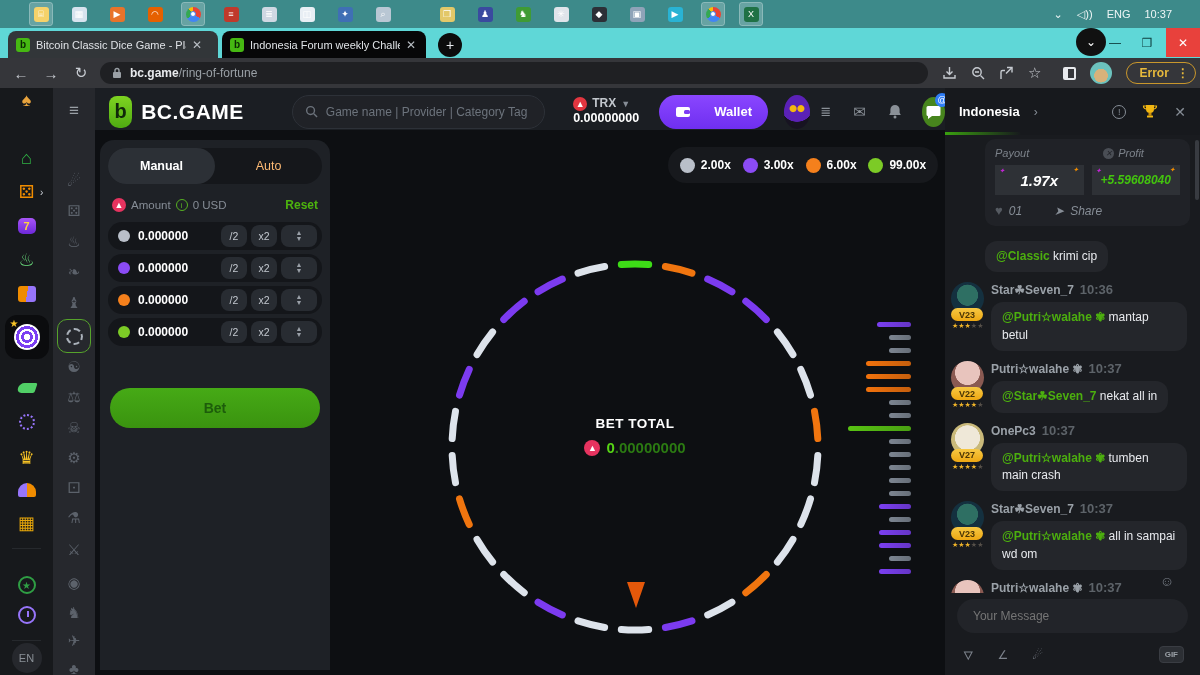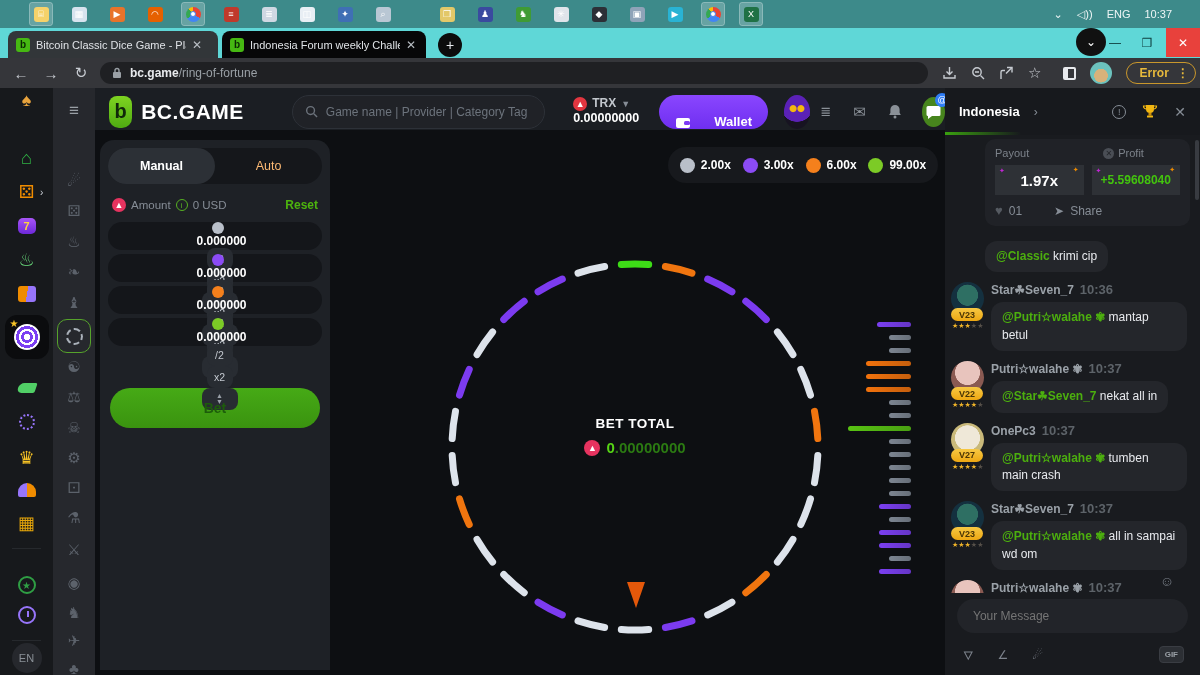--- a/index.html
+++ b/index.html
@@ -94,21 +94,21 @@
   #gsearch { width:320px; height:34px; background:#202227; border:1px solid #2d3138;
     border-radius:18px; margin-left:48px; display:flex; align-items:center; padding:0 12px;
     color:#6c737c; font-size:12px; gap:8px; }
   #cur { margin-left:28px; line-height:1.15; }
   #cur .top { display:flex; align-items:center; gap:5px; font-size:12px; color:#c2c7cd; font-weight:bold;}
   .coin { width:14px; height:14px; border-radius:50%; background:#e23640; color:#fff; font-size:9px;
     display:flex; align-items:center; justify-content:center; flex:none; }
   #cur .bal { color:#fff; font-weight:bold; font-size:12.5px; }
   #walletbtn { margin-left:20px; height:34px; border-radius:18px; padding:0 16px;
     background:linear-gradient(#8a46ff,#6f2ff0); color:#fff; font-weight:bold; font-size:13px;
-    display:flex; align-items:flex-end; gap:23px; }
+    display:flex; align-items:center; gap:23px; }
   #hdr-avatar { width:34px; height:34px; border-radius:50%; margin-left:16px;
     background:radial-gradient(circle at 35% 40%, #f4b70e 0 3px, transparent 4px),
                radial-gradient(circle at 65% 40%, #f4b70e 0 3px, transparent 4px),
                radial-gradient(circle at 50% 30%, #5b21b6 0 60%, #171321 62%); }
   .hdr-ic { color:#8a9097; margin-left:22px; position:relative; }
   #chatbtn { width:30px; height:30px; border-radius:50%; background:#47851d; margin-left:20px;
     position:relative; display:flex; align-items:center; justify-content:center; }
   #chatbadge { position:absolute; right:-4px; top:-4px; width:14px; height:14px; border-radius:50%;
     background:#2f7df6; color:#fff; font-size:9px; display:flex; align-items:center; justify-content:center; }
 
@@ -118,21 +118,21 @@
     border-radius:14px 14px 0 0; padding:8px; }
   #bp-tabs { height:36px; background:#15171b; border-radius:18px; display:flex; }
   .bp-tab { flex:1; display:flex; align-items:center; justify-content:center; font-size:12.5px; }
   #tab-manual { background:#2c3036; border-radius:18px; color:#fff; font-weight:bold; }
   #tab-auto { color:#fdba74; }
   #amt-row { display:flex; align-items:center; margin:14px 4px 10px; font-size:11.5px; color:#868d96; gap:5px;}
   .info-ic { width:12px; height:12px; border-radius:50%; border:1px solid #56b022; color:#56b022;
     font-size:8px; display:flex; align-items:center; justify-content:center; }
   #resetbtn { margin-left:auto; color:#4db40e; font-weight:bold; font-size:12px; }
   .bet-row { height:28px; background:#14161a; border-radius:14px; display:flex; align-items:center;
-    padding:0 5px 0 10px; margin-bottom:4px;flex-direction:column; }
+    padding:0 5px 0 10px; margin-bottom:4px; }
   .bet-dot { width:12px; height:12px; border-radius:50%; flex:none; }
   .bet-val { color:#fff; font-weight:bold; font-size:12px; margin-left:8px; flex:1; }
   .bet-btn-sm { width:26px; height:22px; background:#282c32; border-radius:8px; color:#c3c8cf;
     font-size:10.5px; display:flex; align-items:center; justify-content:center; margin-left:4px; flex:none;}
   .stepper { width:36px; height:22px; background:#282c32; border-radius:8px; margin-left:4px;
     display:flex; flex-direction:column; align-items:center; justify-content:center; color:#9aa0a8;
     font-size:7px; line-height:.9; flex:none; }
   #betbtn { margin:42px 2px 0; height:40px; border-radius:20px;
     background:linear-gradient(#46aa16,#3a930f); color:#1d5c0b; font-weight:bold; font-size:14px;
     display:flex; align-items:center; justify-content:center; }
@@ -157,21 +157,21 @@
   
   #chat { left:945px; top:88px; width:255px; height:587px; background:#191b1f; display:flex; flex-direction:column; }
   #chat-hdr { height:47px; display:flex; align-items:center; padding:0 14px; position:relative; flex:none;
     background:#17191d; }
   #chat-hdr .ch-title { color:#fff; font-weight:bold; font-size:13px; }
   #chat-hdr .ch-chev { color:#868d96; margin-left:14px; font-size:12px; }
   #chat-hdr .ch-right { margin-left:auto; display:flex; align-items:center; gap:16px; }
   #ch-underline { position:absolute; left:0; bottom:0; width:76px; height:3px;
     background:linear-gradient(90deg,#3aa10f,rgba(58,161,15,0)); }
   #chat-scroll { flex:1; overflow:hidden; padding:4px 10px 0 6px; position:relative; }
-  #wincard { margin-left:34px; background:#202227; border-radius:10px; padding:8px 10px 6px; }
+  #wincard { margin-left:34px; background:#202227; border-radius:10px; padding:8px 10px 6px;font-style:italic; }
   .wc-labels { display:flex; font-size:11px; color:#7c828a; }
   .wc-labels .l2 { margin-left:74px; display:flex; align-items:center; gap:4px; }
   .coin-gray { width:11px; height:11px; border-radius:50%; background:#4a4e55; color:#23252a;
     font-size:8px; display:flex; align-items:center; justify-content:center; }
   .wc-boxes { display:flex; gap:8px; margin-top:6px; }
   .wc-box { flex:1; height:30px; background:#2e3136; border-radius:0; display:flex; align-items:center;
     justify-content:center; position:relative; }
   .wc-box .spark1 { position:absolute; left:4px; top:2px; color:#c026d3; font-size:7px; }
   .wc-box .spark2 { position:absolute; right:5px; top:1px; color:#f08c00; font-size:7px; }
   #payout-val { color:#fff; font-weight:bold; font-size:15px; }

